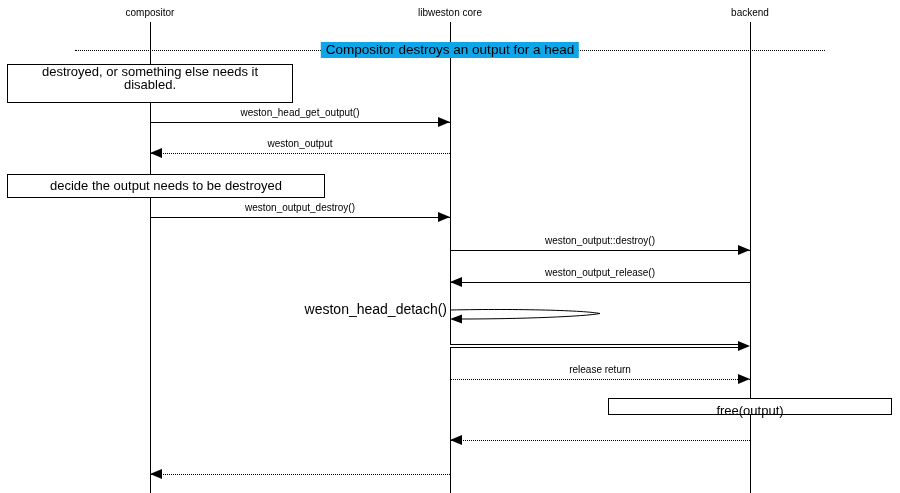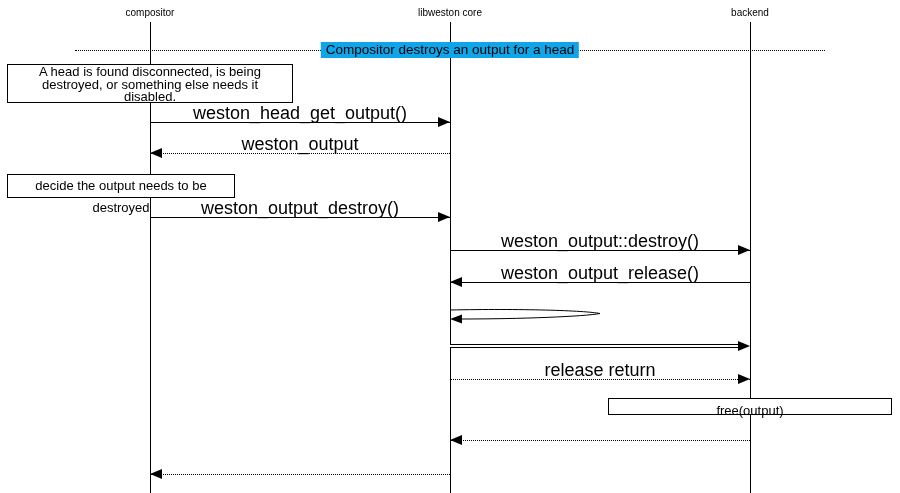--- a/index.html
+++ b/index.html
@@ -17,21 +17,21 @@
     position:absolute;top:42px;transform:translateX(-50%);background:#0ea5e9;
     padding:0 5px;font-size:13.5px;line-height:16px;white-space:nowrap;
   }
   .msg-line{position:absolute;height:0;border-top:1px solid #000;}
   .msg-line.dotted{border-top-style:dotted;}
   .msg-line-double{
     position:absolute;height:2px;background:#fff;
     border-top:1px solid #000;border-bottom:1px solid #000;
   }
   .msg-label{
-    position:absolute;transform:translateX(-50%);font-size:18px;line-height:16px;
+    position:absolute;transform:translateX(-50%);font-size:10px;line-height:16px;
     white-space:nowrap;
   }
   .msg-label-right{
     position:absolute;font-size:14px;line-height:16px;white-space:nowrap;
   }
   .ah{position:absolute;width:0;height:0;border-style:solid;}
   .ah-r{border-width:5px 0 5px 12px;border-color:transparent transparent transparent #000;}
   .ah-l{border-width:5px 12px 5px 0;border-color:transparent #000 transparent transparent;}
   .note{
     position:absolute;background:#fff;border:1px solid #000;text-align:center;
@@ -50,47 +50,47 @@
   <div class="participant" style="left:750px">backend</div>
 
   <div class="lifeline" style="left:150px"></div>
   <div class="lifeline" style="left:450px"></div>
   <div class="lifeline" style="left:750px"></div>
 
   <div class="divider-line" style="left:75px;width:750px"></div>
   <div class="divider-label" style="left:450px">Compositor destroys an output for a head</div>
 
   <div class="note note-multiline" style="left:7px;top:64px;width:286px;height:39px">
-    <div>A head is found disconnected, is being</div>
     <div>destroyed, or something else needs it</div>
     <div>disabled.</div>
   </div>
 
   <div class="msg-label" style="left:300px;top:105px">weston_head_get_output()</div>
   <div class="msg-line" style="left:150px;top:122px;width:300px"></div>
   <div class="ah ah-r" style="left:438px;top:117px"></div>
 
   <div class="msg-label" style="left:300px;top:136px">weston_output</div>
   <div class="msg-line dotted" style="left:150px;top:153px;width:300px"></div>
   <div class="ah ah-l" style="left:150px;top:148px"></div>
 
-  <div class="note" style="left:7px;top:174px;width:228px;height:24px;line-height:22px">decide the output needs to be destroyed</div>
+  <div class="note" style="left:7px;top:174px;width:318px;height:24px;line-height:22px">decide the output needs to be destroyed</div>
 
   <div class="msg-label" style="left:300px;top:200px">weston_output_destroy()</div>
   <div class="msg-line" style="left:150px;top:217px;width:300px"></div>
   <div class="ah ah-r" style="left:438px;top:212px"></div>
 
   <div class="msg-label" style="left:600px;top:233px">weston_output::destroy()</div>
   <div class="msg-line" style="left:450px;top:250px;width:300px"></div>
   <div class="ah ah-r" style="left:738px;top:245px"></div>
 
   <div class="msg-label" style="left:600px;top:265px">weston_output_release()</div>
   <div class="msg-line" style="left:450px;top:282px;width:300px"></div>
   <div class="ah ah-l" style="left:450px;top:277px"></div>
 
+  <div class="msg-label-right" style="right:453px;top:301px">weston_head_detach()</div>
   <svg class="self-loop" width="160" height="30" viewBox="0 0 160 30">
     <path d="M0,10 C70,8.5 135,10.5 150,13.5 C135,16.5 70,19 12,19" fill="none" stroke="#000" stroke-width="1"></path>
     <polygon points="0,19 12,14.5 12,23.5" fill="#000"></polygon>
   </svg>
 
   <div class="msg-line-double" style="left:450px;top:344px;width:288px"></div>
   <div class="ah ah-r" style="left:738px;top:340.5px"></div>
 
   <div class="msg-label" style="left:600px;top:362px">release return</div>
   <div class="msg-line dotted" style="left:450px;top:379px;width:300px"></div>

